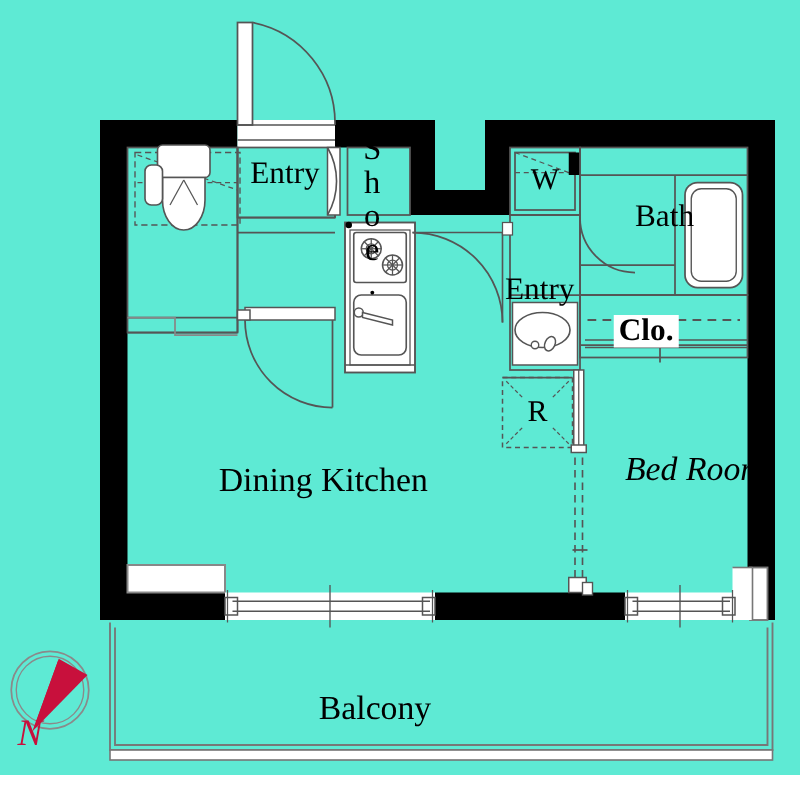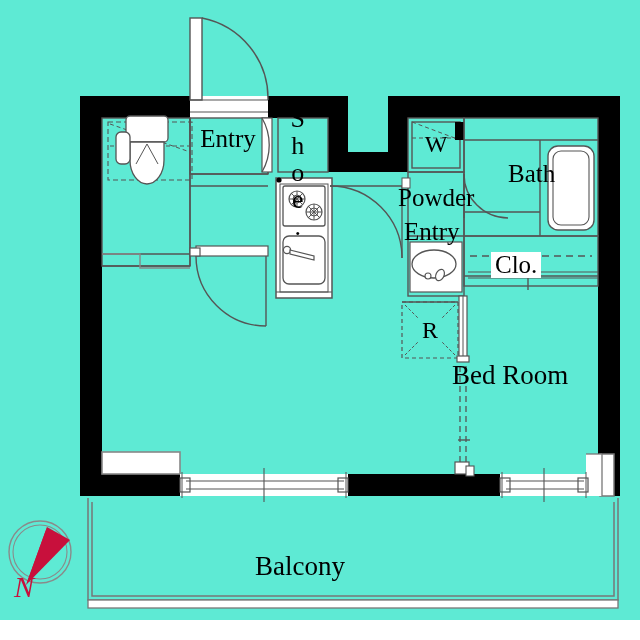--- a/index.html
+++ b/index.html
@@ -296,27 +296,27 @@
   </svg>
 
   <div class="lbl lbl-mid" style="left:192px; top:126px; width:72px;">Entry</div>
 
   <div class="lbl lbl-vert" style="left:284px; top:104px;">Shoe.</div>
 
   <div class="lbl lbl-w" style="left:408px; top:132px; width:56px; font-weight:normal;">W</div>
 
   <div class="lbl lbl-mid" style="left:508px; top:161px;">Bath</div>
 
-  <div class="lbl lbl-mid" style="left:398px; top:185px;">Powder</div>
   <div class="lbl lbl-mid" style="left:404px; top:219px;">Entry</div>
 
-  <div class="lbl lbl-mid" style="left:491px; top:252px; background:#ffffff; padding:0 4px;">Clo.</div>
+  <div class="lbl lbl-mid" style="left:491px; top:252px; background:#ffffff; padding:0 4px;font-weight:bold;">Clo.</div>
 
   <div class="lbl lbl-r" style="left:402px; top:318px; width:56px;">R</div>
 
-
-  <div class="lbl lbl-room" style="left:452px; top:361px;">Bed Room</div>
+  <div class="lbl lbl-room" style="left:175px; top:370px;">Dining Kitchen</div>
+
+  <div class="lbl lbl-room" style="left:500px; top:361px;font-style:italic;">Bed Room</div>
 
   <div class="lbl lbl-room" style="left:300px; top:552px; transform:translateX(-50%);">Balcony</div>
 
   <div class="compass-n" style="left:14px; top:570px;">N</div>
 
 </div>
 
 </body></html>

